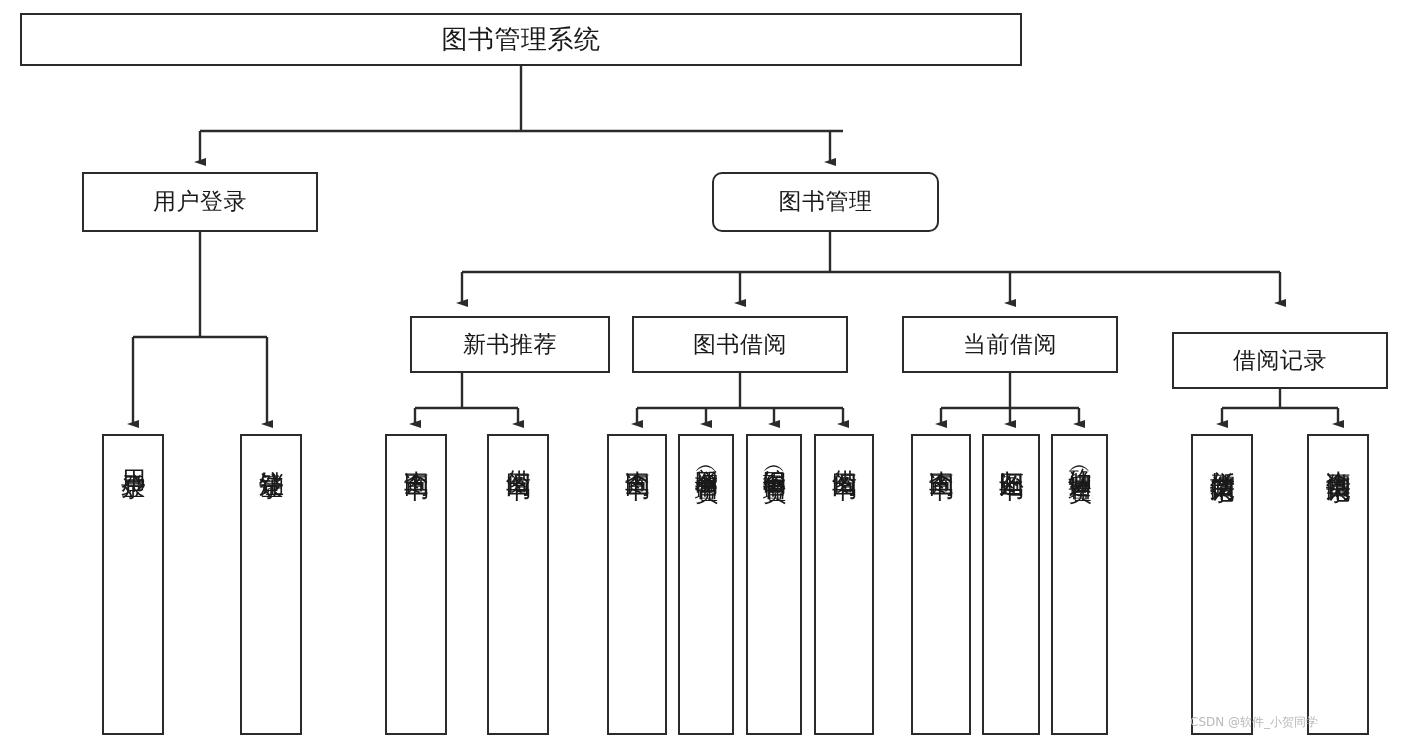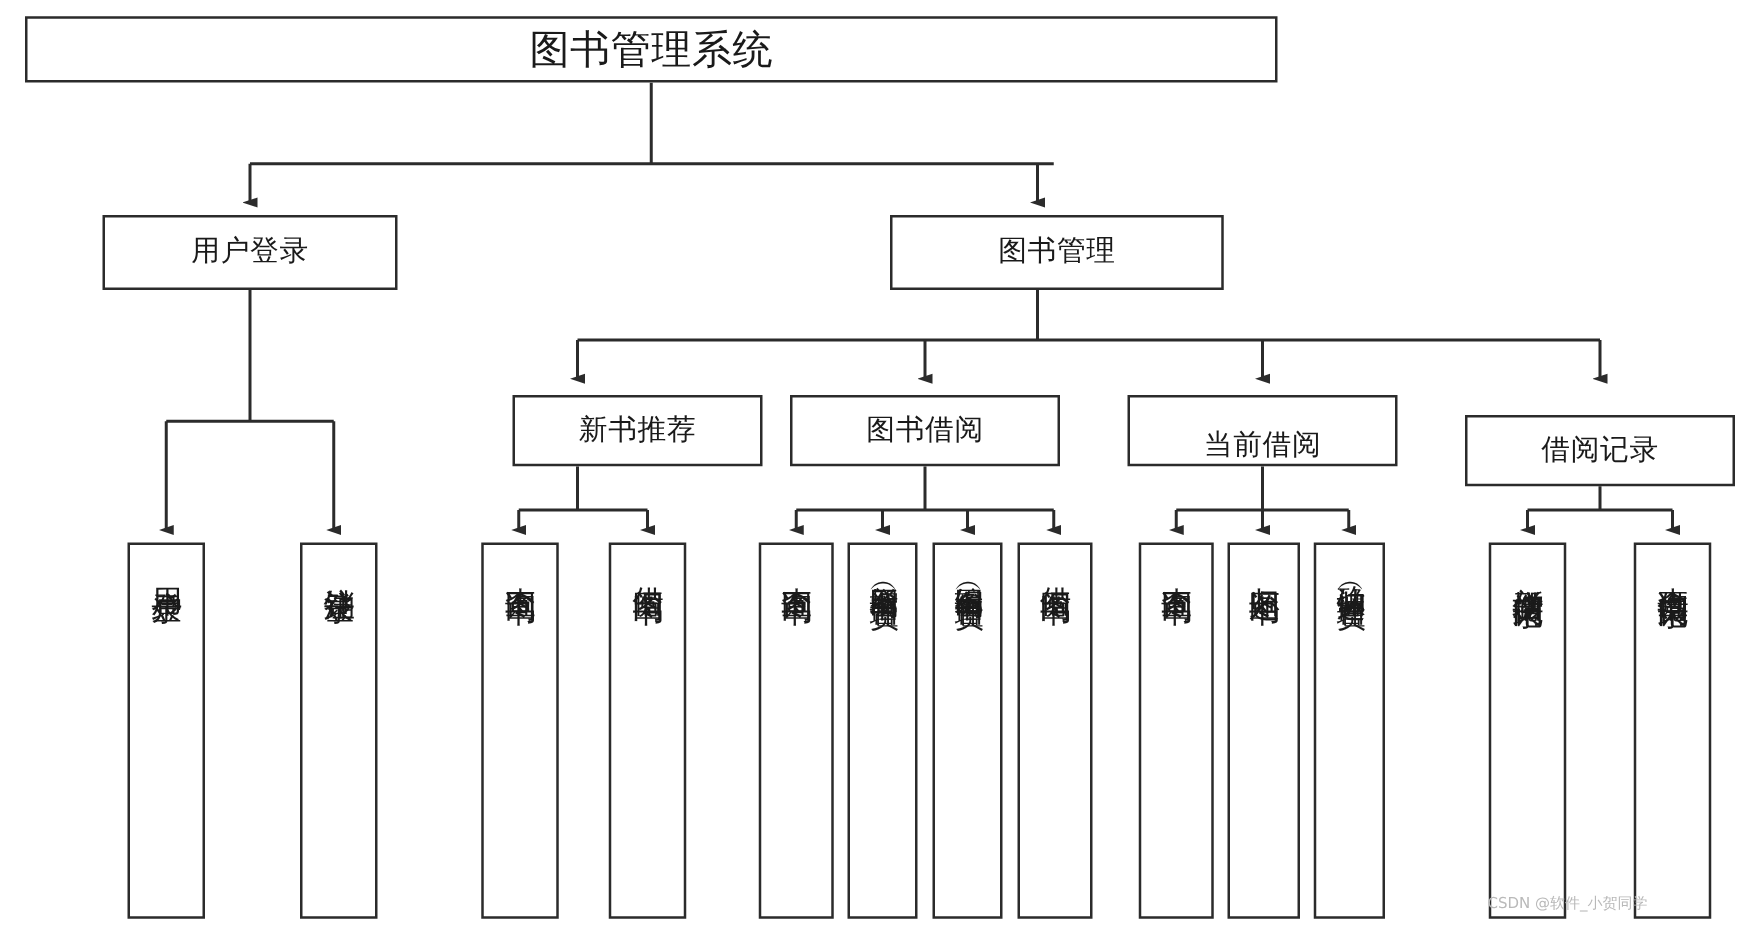--- a/index.html
+++ b/index.html
@@ -43,21 +43,21 @@
     line-height: 1.28;
     letter-spacing: 0.5px;
     white-space: pre;
   }
   
   .node.horiz .node-label {
     font-size: 23px;
     writing-mode: horizontal-tb;
   }
   .node.root .node-label {
-    font-size: 32px;
+    font-size: 26px;
   }
   
   .node.vert {
     align-items: flex-start;
     padding-top: 14px;
   }
   .node.vert .node-label {
     writing-mode: vertical-rl;
     text-orientation: upright;
     font-size: 25px;
@@ -133,31 +133,31 @@
     </g>
   </svg>
 
   <div class="node horiz root" style="left:20px;top:13px;width:1002px;height:53px;">
     <span class="node-label">图书管理系统</span>
   </div>
 
   <div class="node horiz" style="left:82px;top:172px;width:236px;height:60px;">
     <span class="node-label">用户登录</span>
   </div>
-  <div class="node horiz" style="left:712px;top:172px;width:267px;height:60px;">
+  <div class="node horiz" style="left:712px;top:172px;width:227px;height:60px;border-radius:10px;">
     <span class="node-label">图书管理</span>
   </div>
 
   <div class="node horiz" style="left:362px;top:316px;width:200px;height:57px;margin-left:48px;">
     <span class="node-label">新书推荐</span>
   </div>
   <div class="node horiz" style="left:632px;top:316px;width:216px;height:57px;">
     <span class="node-label">图书借阅</span>
   </div>
-  <div class="node horiz" style="left:902px;top:316px;width:216px;height:57px;align-items:flex-end;">
+  <div class="node horiz" style="left:902px;top:316px;width:216px;height:57px;">
     <span class="node-label">当前借阅</span>
   </div>
   <div class="node horiz" style="left:1172px;top:332px;width:216px;height:57px;">
     <span class="node-label">借阅记录</span>
   </div>
 
   <div class="node vert" style="left:102px;top:434px;width:62px;height:301px;">
     <span class="node-label">用户登录</span>
   </div>
   <div class="node vert" style="left:240px;top:434px;width:62px;height:301px;">

